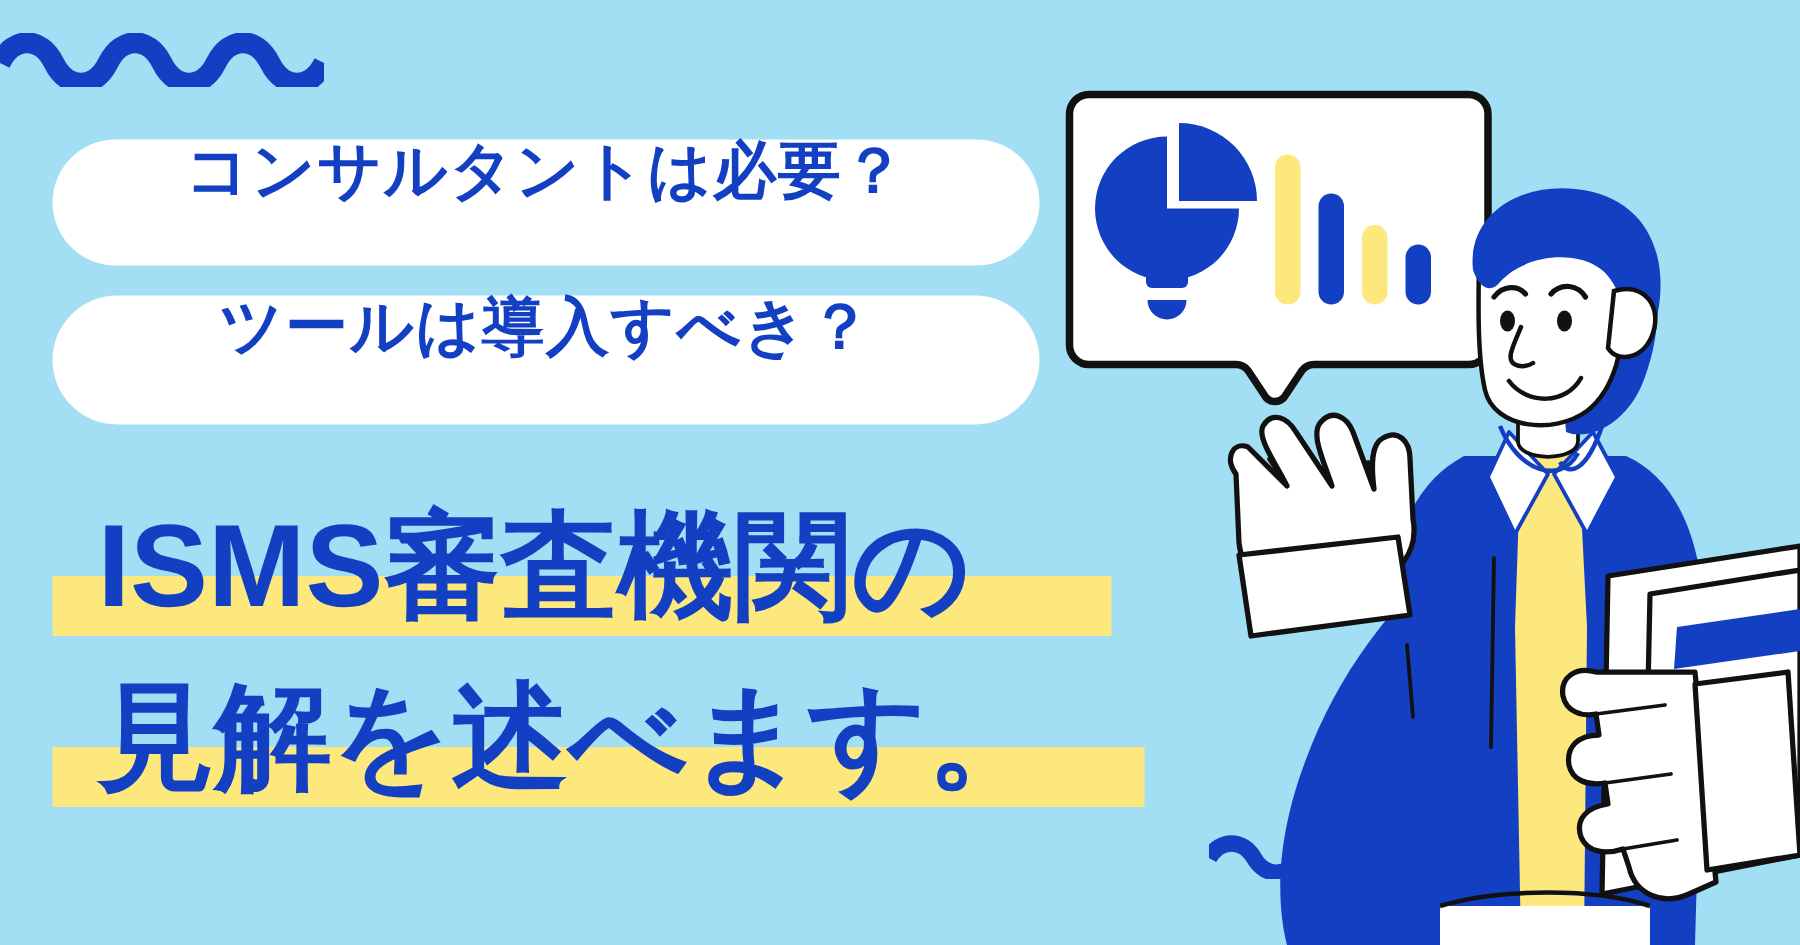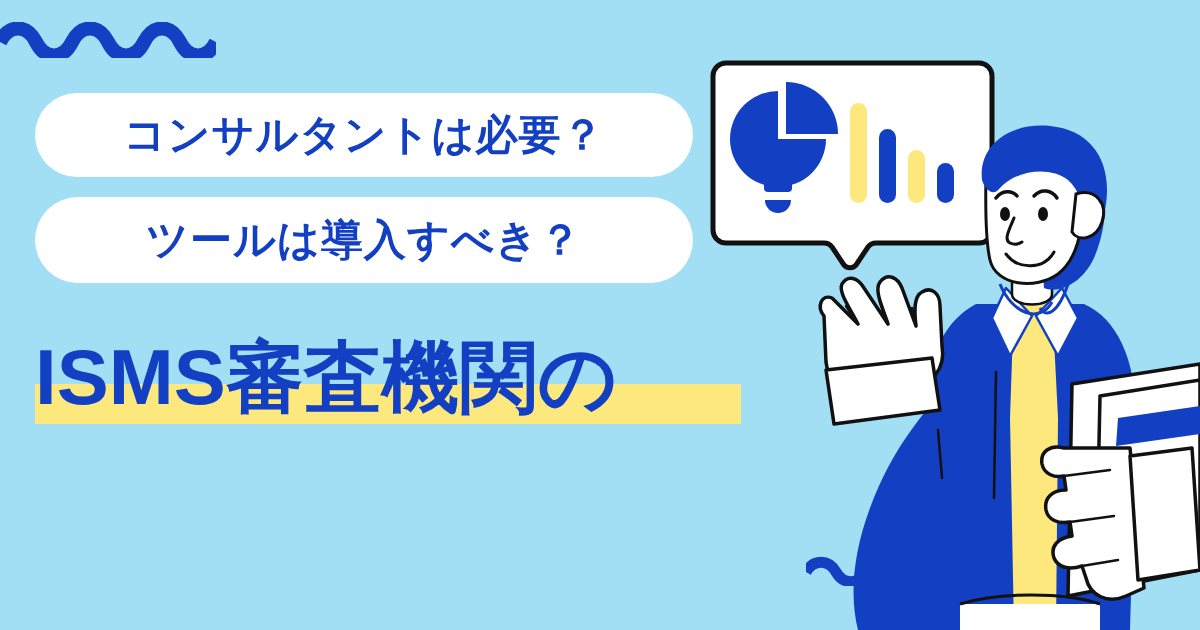--- a/index.html
+++ b/index.html
@@ -22,21 +22,21 @@
   .wave svg{display:block;}
   #wave-top{left:0px;top:22px;}
   #wave-bottom{left:806px;top:556px;}
 
   
   .pill{
     position:absolute;
     background:#ffffff;
     border-radius:999px;
     display:flex;
-    align-items:center;
+    align-items:flex-start;
     justify-content:center;
     box-sizing:border-box;
   }
   .pill-text{
     color:#1340c3;
     font-weight:700;
     font-size:42px;
     letter-spacing:1px;
     line-height:1;
     white-space:nowrap;
@@ -68,20 +68,21 @@
   .hl-text{
     position:relative;
     z-index:2;
     color:#1340c3;
     font-weight:700;
     font-size:78px;
     line-height:94px;
     letter-spacing:0px;
     white-space:nowrap;
     display:block;
+    margin-left:30px;
   }
 
   
   #speech-bubble{
     position:absolute;
     left:710px;top:60px;
     width:285px;height:226px;
   }
   #speech-bubble svg{display:block;}
 
@@ -109,20 +110,24 @@
   </div>
 
   <div class="pill" id="pill-2">
     <span class="pill-text">ツールは導入すべき？</span>
   </div>
 
   <div id="headline">
     <div class="headline-line">
       <div class="hl-mark" id="mark-1" style="background: rgb(252, 232, 124);"></div>
       <span class="hl-text">ISMS審査機関の</span>
+    </div>
+    <div class="headline-line">
+      <div class="hl-mark" id="mark-2" style="background: rgb(252, 232, 124);"></div>
+      <span class="hl-text">見解を述べます。</span>
     </div>
   </div>
 
   <div id="speech-bubble">
     <svg width="285" height="226" viewBox="0 0 285 226" fill="none">
 
       <path d="M16 3 H269 A13 13 0 0 1 282 16 V170 A13 13 0 0 1 269 183
                H166 A10 10 0 0 0 158 187
                L146 205 A8 8 0 0 1 134 205
                L122 187 A10 10 0 0 0 114 183

